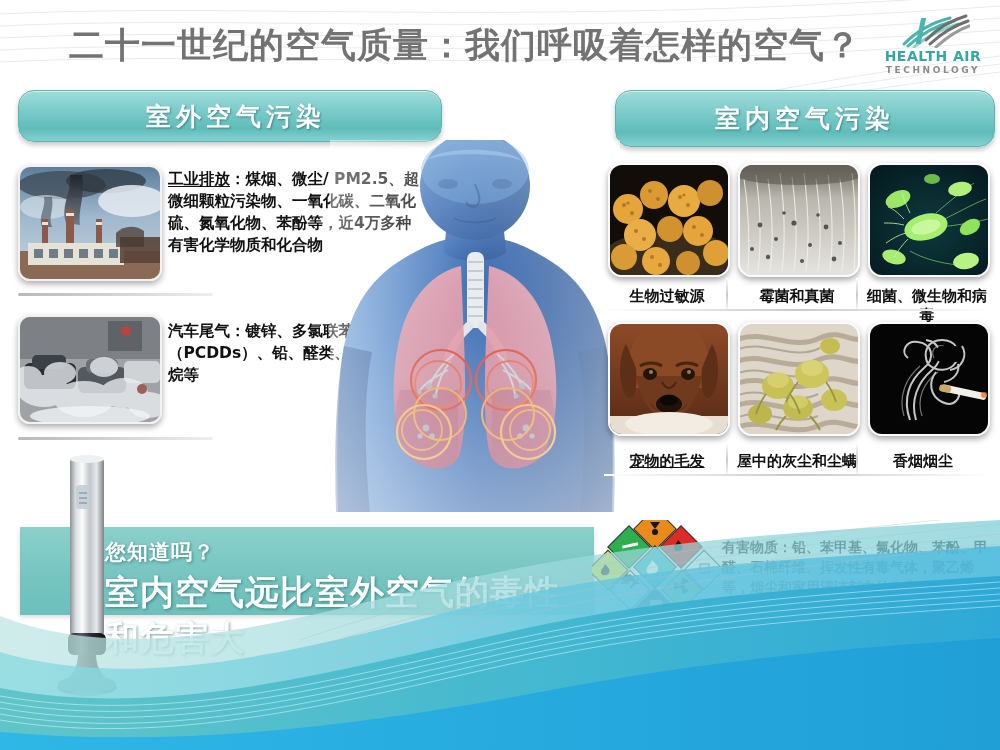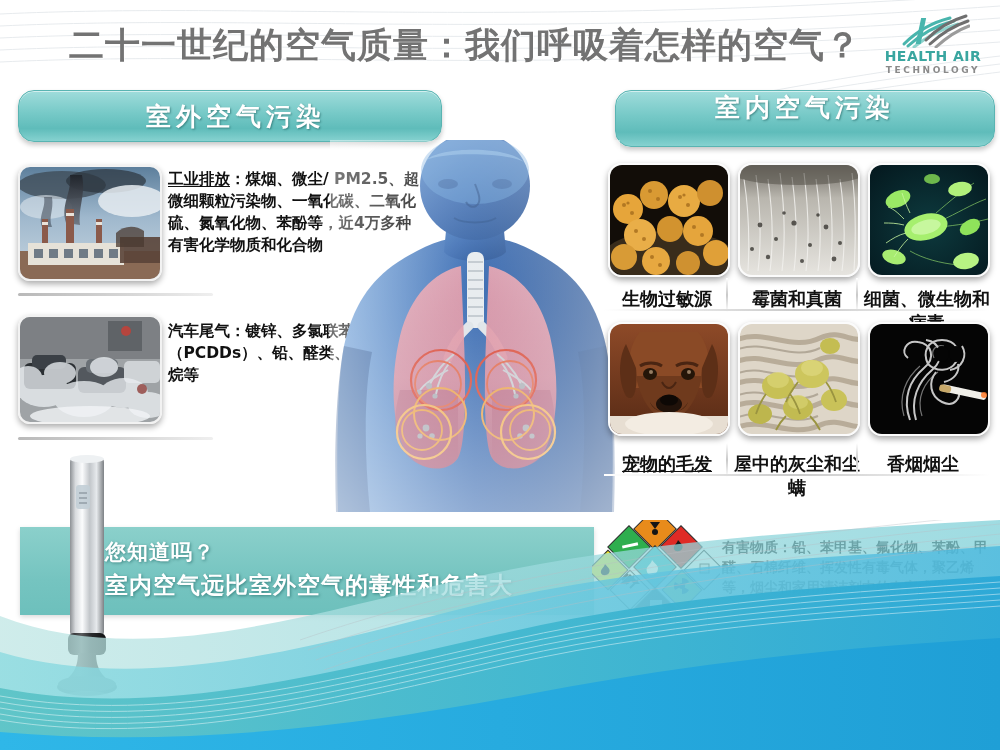--- a/index.html
+++ b/index.html
@@ -41,21 +41,21 @@
     font-size:25px;font-weight:bold;letter-spacing:5px;
     text-shadow:1px 1px 2px rgba(0,60,60,.45);
   }
   .banner-sub{
     font-size:13px;font-weight:bold;letter-spacing:.5px;margin-top:-2px;
     text-shadow:1px 1px 2px rgba(0,60,60,.4);
   }
   #banner-outdoor{left:18px;top:90px;width:410px;height:50px;
     display:flex;align-items:center;justify-content:center;padding-left:12px;}
   #banner-indoor{left:615px;top:90px;width:378px;height:55px;
-    display:flex;flex-direction:column;align-items:center;justify-content:space-between;}
+    display:flex;flex-direction:column;align-items:center;justify-content:center;}
 
   
   .lphoto{
     position:absolute;border-radius:12px;overflow:hidden;
     border:2px solid #f2f2f2;
     box-shadow:0 3px 6px rgba(0,0,0,.33);
   }
   #photo-factory{left:18px;top:165px;width:140px;height:112px;}
   #photo-traffic{left:18px;top:315px;width:140px;height:105px;}
 
@@ -72,37 +72,37 @@
   
   .body-wrap{position:absolute;left:330px;top:140px;width:290px;height:420px;}
 
   
   .thumb{
     position:absolute;width:118px;height:110px;border-radius:14px;overflow:hidden;
     border:2px solid #fbfbfb;box-shadow:0 3px 6px rgba(0,0,0,.35);
   }
   .cap{
     position:absolute;width:126px;text-align:center;color:#111;
-    font-size:18px;font-weight:bold;
+    font-size:15px;font-weight:bold;
   }
   .vsep{position:absolute;width:2px;background:linear-gradient(180deg,#fff,#c9c9c9,#fff);}
   .hsep{position:absolute;height:2px;background:linear-gradient(90deg,#fff,#c9c9c9,#fff);}
 
   
   #banner-didyouknow{
     position:absolute;left:20px;top:527px;width:574px;height:88px;
     background:linear-gradient(180deg,#8bd0cb 0%,#75c4c0 60%,#6dc0bc 100%);
     box-shadow:0 2px 5px rgba(0,0,0,.15);
   }
   .dyk-line{
     position:absolute;left:85px;color:#fff;font-weight:bold;
     text-shadow:1px 1px 3px rgba(0,70,70,.5);
   }
   #dyk-1{top:11px;font-size:21px;letter-spacing:1px;}
-  #dyk-2{top:43px;font-size:23px;letter-spacing:1px;}
+  #dyk-2{top:43px;font-size:34px;letter-spacing:1px;}
 
   
   .purifier{position:absolute;left:48px;top:455px;width:78px;height:250px;}
 
   
   #hazard-icons{position:absolute;left:592px;top:520px;width:128px;height:108px;}
   #text-hazard{
     position:absolute;left:722px;top:538px;width:272px;
     font-size:14px;line-height:1.42;font-weight:bold;color:#111;
   }

